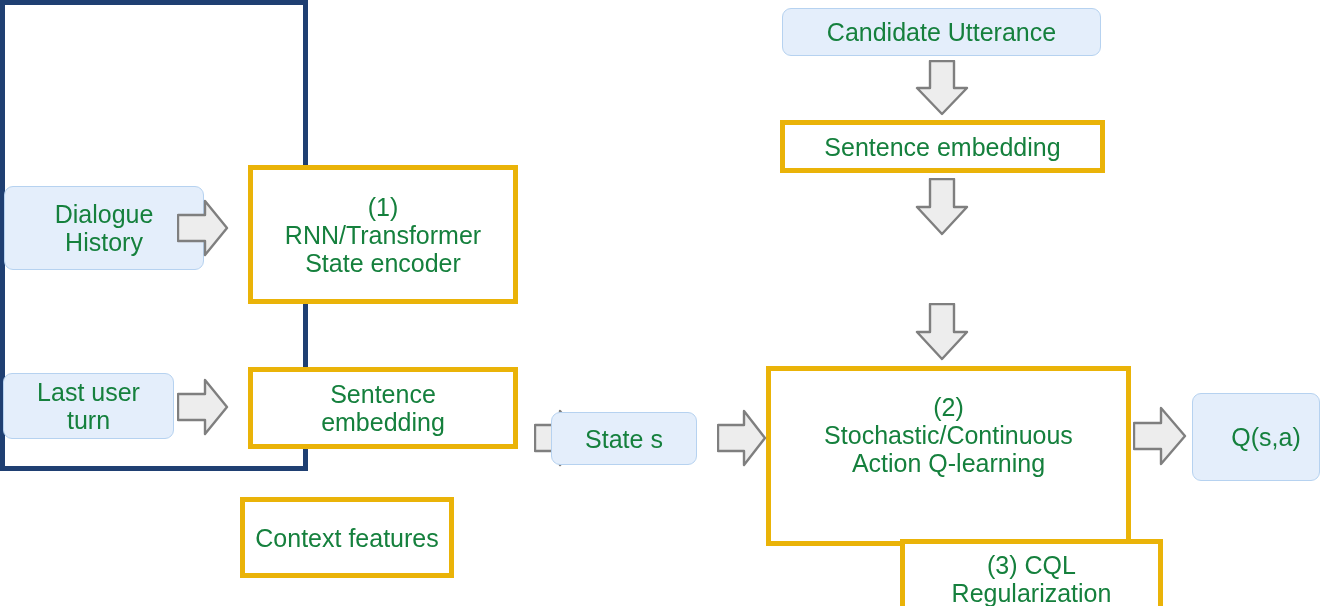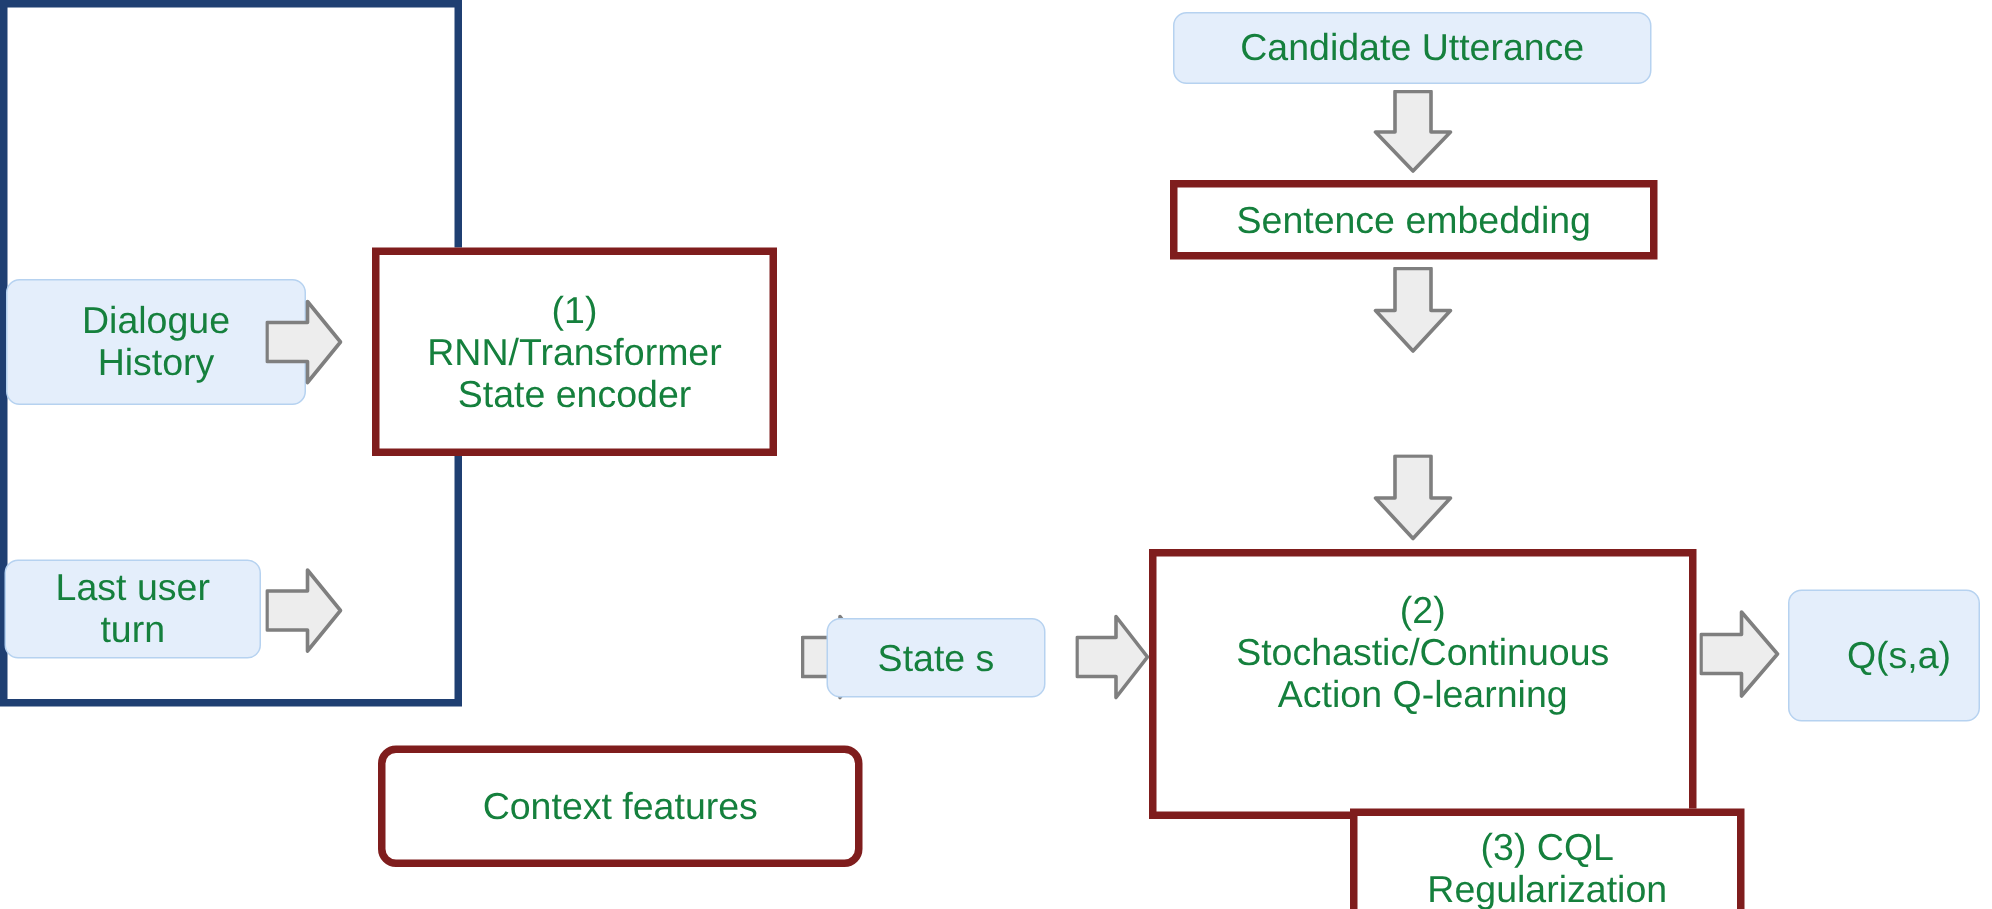--- a/index.html
+++ b/index.html
@@ -33,21 +33,21 @@
   .pill {
     background: #e4eefb;
     border: 1.5px solid #b6d2f0;
     border-radius: 9px;
     font-size: 25px;
   }
 
   
   .navybox {
     background: #ffffff;
-    border: 5px solid #7f1d1d;
+    border: 5px solid #eab308;
     font-size: 25px;
   }
 
   
   .container-outer {
     background: #ffffff;
     border: 5px solid #1f3f72;
   }
 
   
@@ -83,22 +83,24 @@
       <polygon points="1,17 28,17 28,3 50,30 28,57 28,43 1,43" fill="#ededed" stroke="#7f7f7f" stroke-width="2.4" stroke-linejoin="round"></polygon>
     </svg>
   </div>
 
   <div class="container-outer z1" style="left:233px; top:145px; width:298px; height:461px;"></div>
 
   <div class="node navybox z2" style="left:248px; top:165px; width:270px; height:139px;">(1)
 RNN/Transformer
 State encoder</div>
 
+  <div class="node navybox z2" style="left:248px; top:367px; width:270px; height:82px;">Sentence
+embedding</div>
 
-  <div class="node navybox z2" style="left:252px; top:497px; width:323px; height:81px;border-radius:12px;">Context features</div>
+  <div class="node navybox z2" style="left:240px; top:497px; width:214px; height:81px;">Context features</div>
 
   <div class="arrow z2" style="left:534px; top:408px;">
     <svg width="48" height="60" viewBox="0 0 48 60">
       <polygon points="1,17 26,17 26,3 46,30 26,57 26,43 1,43" fill="#ededed" stroke="#7f7f7f" stroke-width="2.4" stroke-linejoin="round"></polygon>
     </svg>
   </div>
 
   <div class="node pill z2" style="left:551px; top:412px; width:146px; height:53px;">State s</div>
 
   <div class="arrow z2" style="left:717px; top:408px;">

